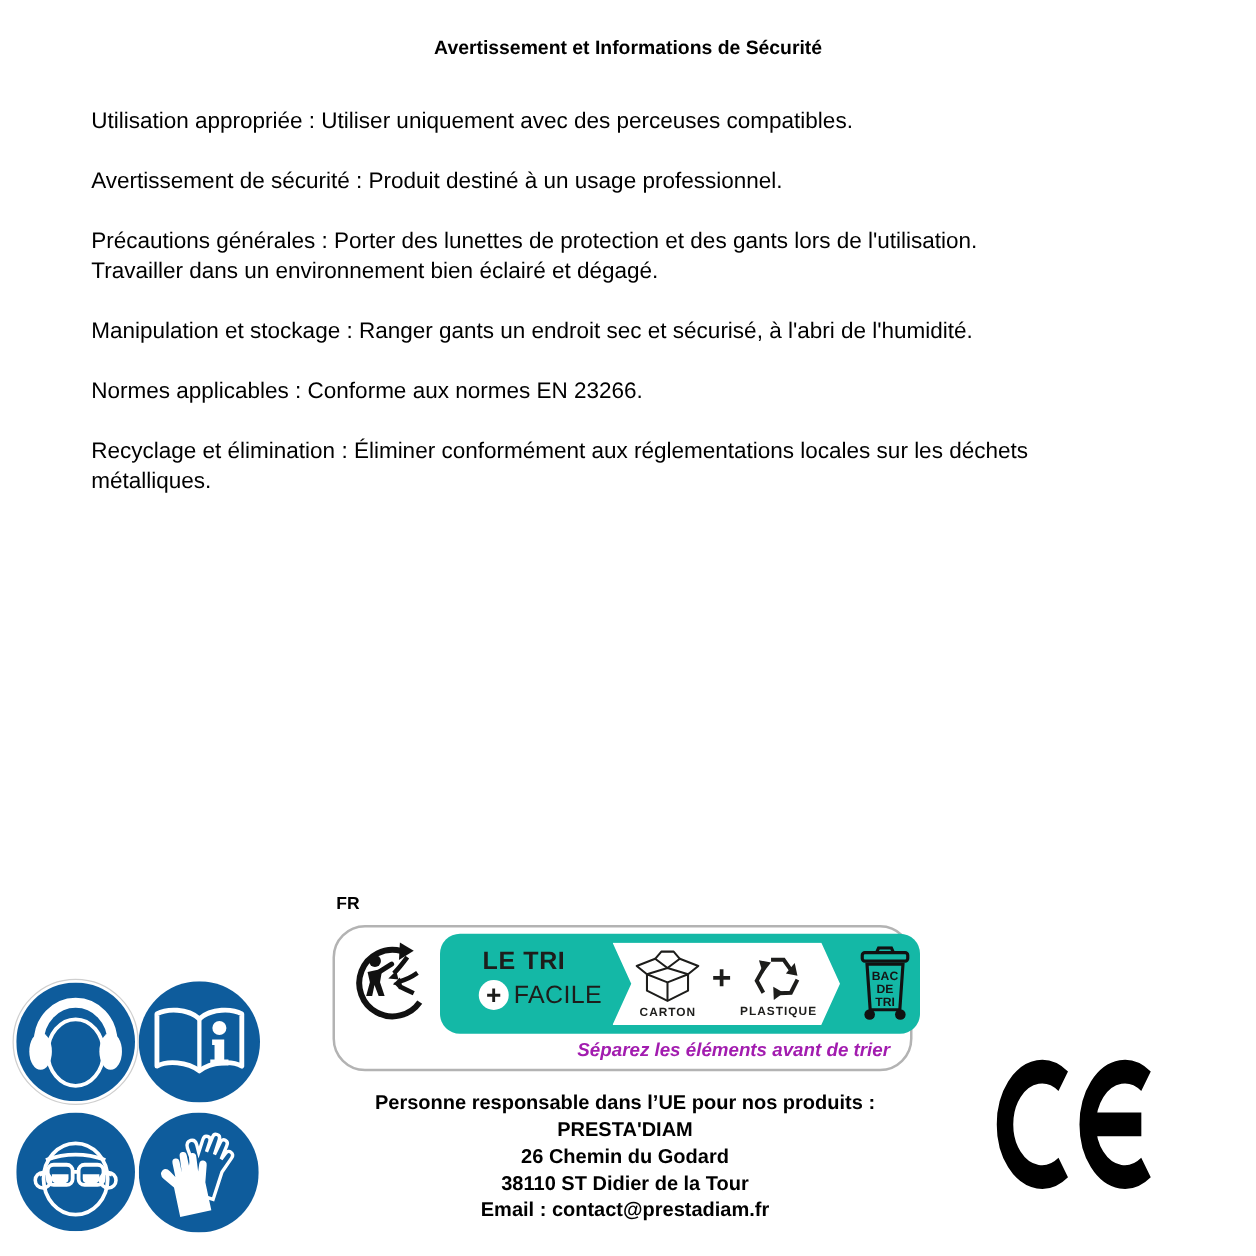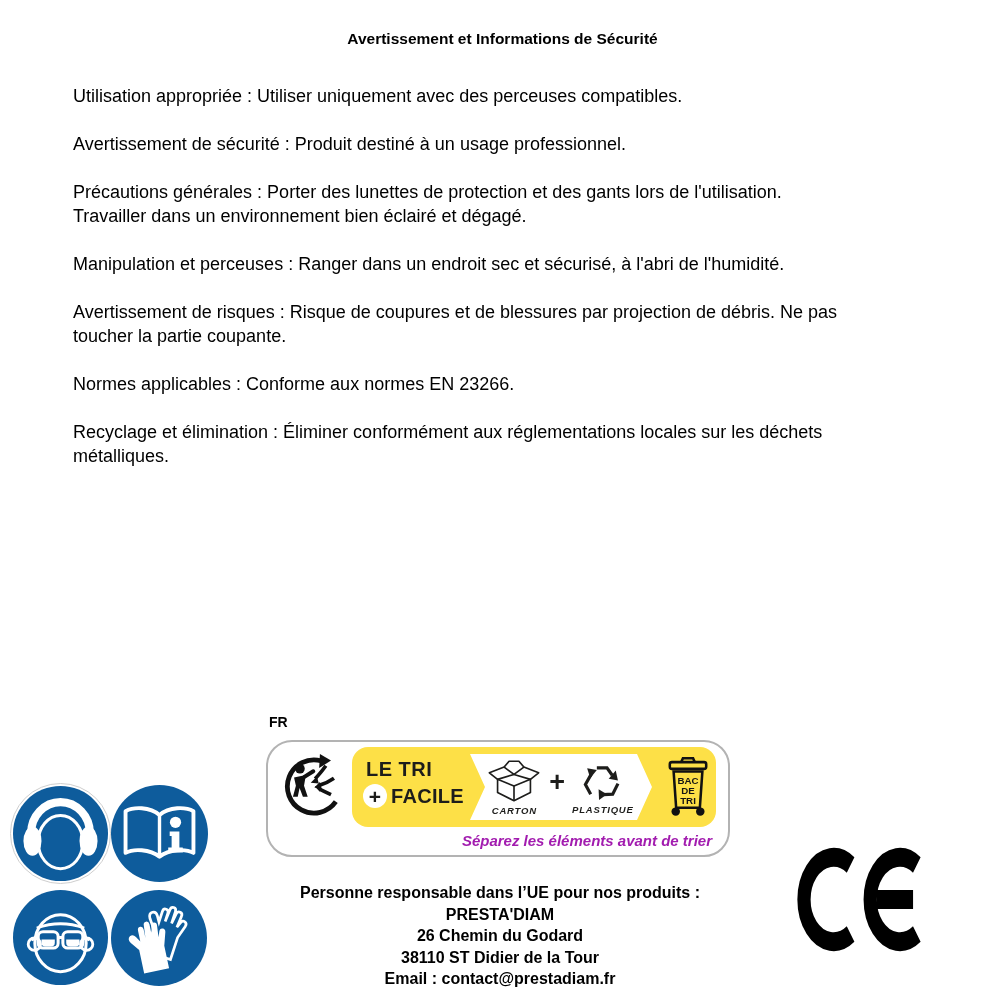--- a/index.html
+++ b/index.html
@@ -18,57 +18,55 @@
              border:2px solid #b3b3b3;border-radius:26px;box-sizing:border-box;}
   .triman{position:absolute;left:9px;top:9px;}
   .banner{position:absolute;left:84px;top:5px;width:364px;height:80px;border-radius:16px;
           display:flex;}
   .seg-letri{width:118px;padding:11px 0 0 11px;box-sizing:border-box;color:#1d1d1b;}
   .letri-line1{display:block;font-size:20px;font-weight:bold;letter-spacing:.5px;margin-left:3px;}
   .letri-line2{display:flex;align-items:center;gap:4px;margin-top:3px;}
   .plus-circle{width:24px;height:24px;border-radius:50%;background:#fff;display:flex;
                align-items:center;justify-content:center;font-size:21px;font-weight:800;
                color:#1d1d1b;line-height:1;}
-  .facile{font-size:20px;font-weight:bold;letter-spacing:.3px;}
+  .facile{font-size:20px;font-weight:normal;letter-spacing:.3px;}
   .seg-middle{width:182px;margin:7px 0;background:#fff;box-sizing:border-box;
               clip-path:polygon(0 0,calc(100% - 15px) 0,100% 50%,calc(100% - 15px) 100%,0 100%,15px 50%);
               display:flex;align-items:center;justify-content:center;gap:7px;
               padding:0 17px 0 15px;}
-  .mat{display:flex;flex-direction:column;align-items:center;font-style:italic;}
+  .mat{display:flex;flex-direction:column;align-items:center;}
   .mat-label{font-size:9.5px;font-weight:bold;letter-spacing:.8px;color:#1d1d1b;margin-top:1px;}
   .plus-sep{font-size:27px;font-weight:800;color:#1d1d1b;margin-top:-10px;}
   .seg-bin{flex:1;display:flex;align-items:center;justify-content:center;padding-left:8px;}
   .tagline{position:absolute;right:16px;top:90px;font-size:15px;font-style:italic;
            font-weight:bold;color:#a21caf;}
 
   
   .address{position:absolute;left:230px;top:872px;width:540px;text-align:center;
-           font-size:16px;font-weight:bold;line-height:21.5px;margin-top:10px;}
+           font-size:16px;font-weight:bold;line-height:21.5px;}
   .address div{white-space:nowrap;}
 
   
   .icon-abs{position:absolute;line-height:0;}
   .ring{border:1px solid #cfcfcf;border-radius:50%;padding:2px;background:#fff;}
 
   
   .ce{position:absolute;left:797px;top:844px;line-height:0;}
 </style>
 </head>
 <body>
 
 <div class="page-title">Avertissement et Informations de Sécurité</div>
 
 <div class="body-text">
   <p>Utilisation appropriée : Utiliser uniquement avec des perceuses compatibles.</p>
   <p>Avertissement de sécurité : Produit destiné à un usage professionnel.</p>
   <p>Précautions générales : Porter des lunettes de protection et des gants lors de l'utilisation.
 Travailler dans un environnement bien éclairé et dégagé.</p>
-  <p>Manipulation et perceuses : Ranger dans un endroit sec et sécurisé, à l'abri de l'humidité.</p>
-  <p>Avertissement de risques : Risque de coupures et de blessures par projection de débris. Ne pas
-toucher la partie coupante.</p>
+  <p>Manipulation et stockage : Ranger gants un endroit sec et sécurisé, à l'abri de l'humidité.</p>
   <p>Normes applicables : Conforme aux normes EN 23266.</p>
   <p>Recyclage et élimination : Éliminer conformément aux réglementations locales sur les déchets
 métalliques.</p>
 </div>
 
 <div class="fr-code">FR</div>
 
 <div class="tri-label">
 
   <svg class="triman" width="74" height="68" viewBox="0 0 100 92">
@@ -78,21 +76,21 @@
     <path d="M 23 36 L 39 32.5 L 36.5 47 L 41.5 62 L 35 62 L 30.5 50 L 28 62 L 21.5 62 L 25.5 47 Z" fill="#111"></path>
     <path d="M 37 35 L 49 27.5" stroke="#111" stroke-width="5.5" stroke-linecap="round"></path>
     <path d="M 66 20 Q 58 31 51.5 37.5" fill="none" stroke="#111" stroke-width="5"></path>
     <polygon points="45.5,43 54,34.5 56.5,44" fill="#111"></polygon>
     <path d="M 77 37 Q 67 44 57 46.5" fill="none" stroke="#111" stroke-width="5"></path>
     <polygon points="50.5,49.5 58,42 60.5,51.5" fill="#111"></polygon>
     <path d="M 73 59 Q 64.5 55 57.5 51.5" fill="none" stroke="#111" stroke-width="5"></path>
     <polygon points="51,48 60,45.5 58,55" fill="#111"></polygon>
   </svg>
 
-  <div class="banner" style="background:#fde047;">
+  <div class="banner" style="background:#14b8a6;padding-left:20px;">
     <div class="seg-letri">
       <span class="letri-line1">LE TRI</span>
       <span class="letri-line2">
         <span class="plus-circle">+</span>
         <span class="facile">FACILE</span>
       </span>
     </div>
 
     <div class="seg-middle">
       <div class="mat">

